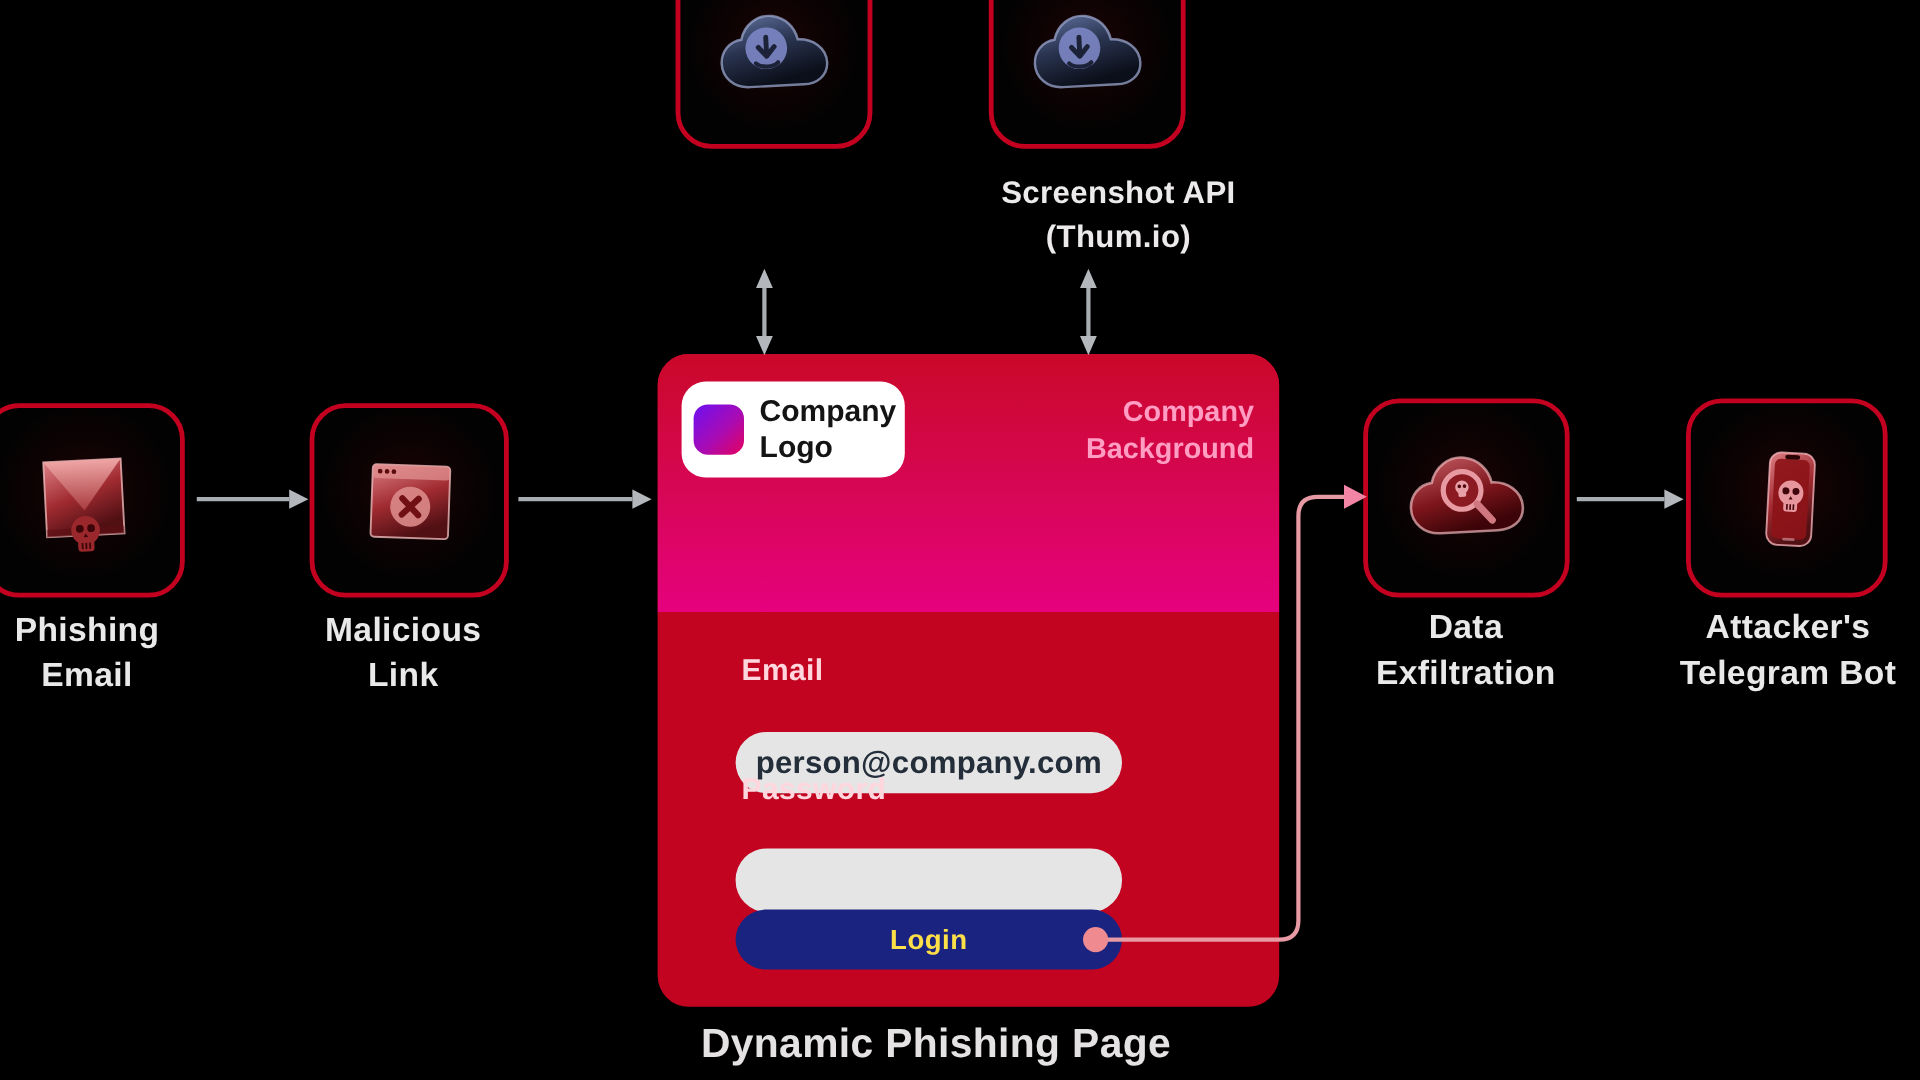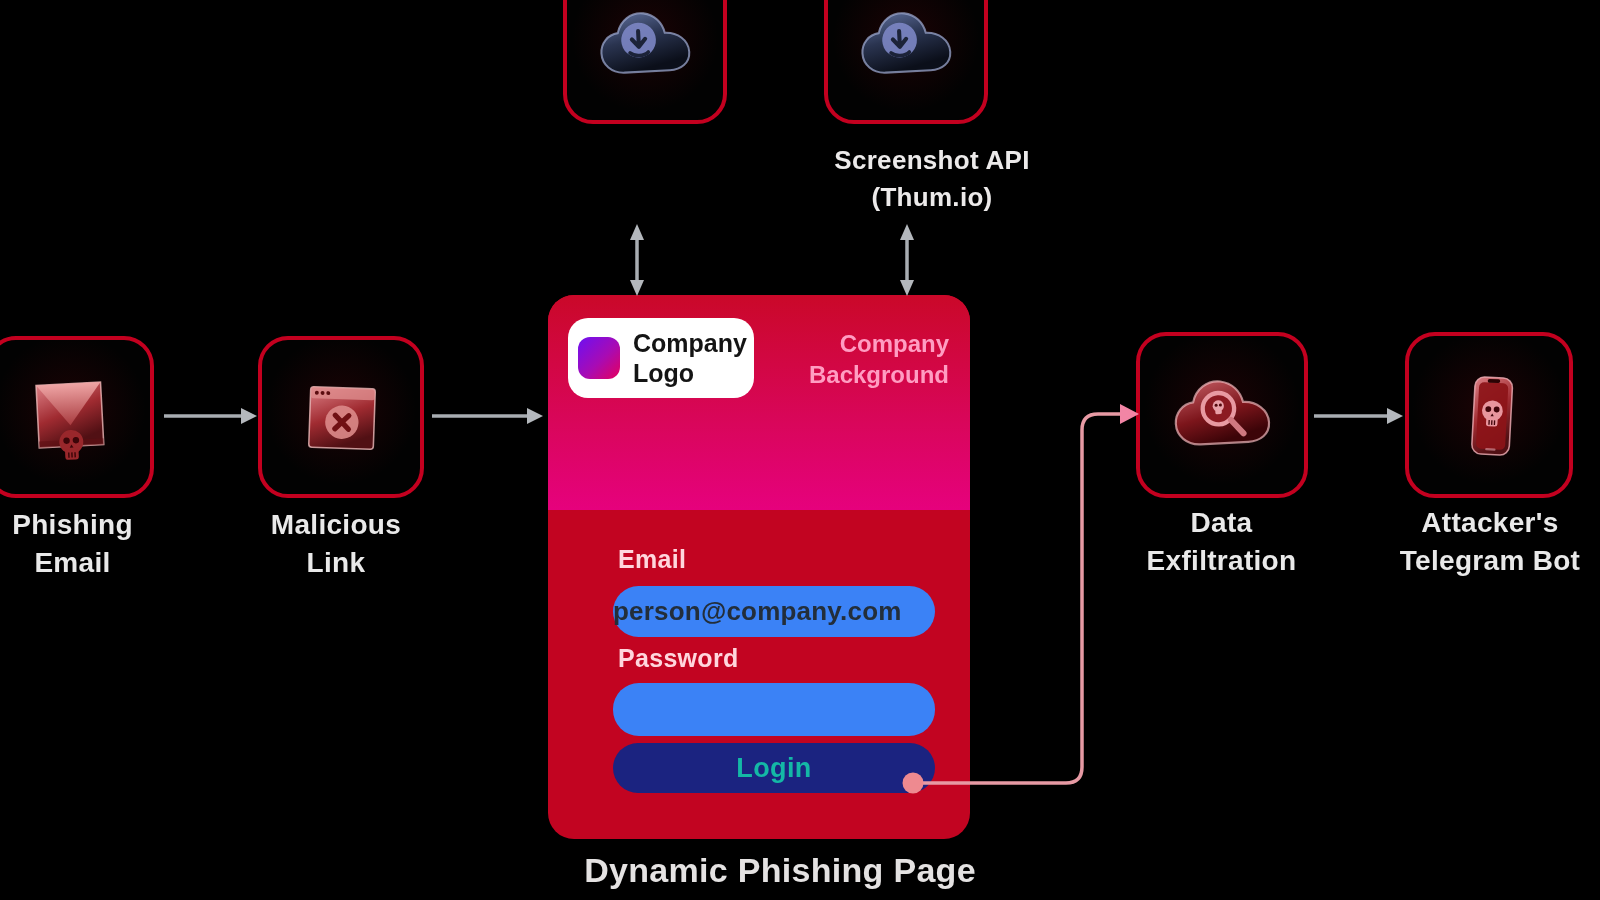--- a/index.html
+++ b/index.html
@@ -33,21 +33,21 @@
   .lbl-logo-api       { left: 514px;  top: 142px; width: 260px; }
   .lbl-screenshot-api { left: 802px;  top: 142px; width: 260px; }
   .lbl-phishing-email { left: -40px;  top: 506px; width: 225px; }
   .lbl-malicious-link { left: 231px;  top: 506px; width: 210px; }
   .lbl-data-exfil     { left: 1109px; top: 504px; width: 225px; }
   .lbl-telegram-bot   { left: 1357px; top: 504px; width: 266px; }
   .caption { left: 578px; top: 851px; width: 404px; font-size: 34px; color: #e4e2e2; }
 
   
   .card {
-    position: absolute; left: 548px; top: 295px; width: 422px; height: 544px;
+    position: absolute; left: 548px; top: 295px; width: 518px; height: 544px;
     border-radius: 26px; background: #c20421; overflow: hidden; z-index: 2;
   }
   .card-top {
     position: absolute; left: 0; top: 0; width: 100%; height: 215px;
     background: linear-gradient(180deg, #ca0829 0%, #d9065b 60%, #e6017d 100%);
   }
   .logo-chip {
     position: absolute; left: 20px; top: 23px; width: 186px; height: 80px;
     background: #fff; border-radius: 20px;
     display: flex; align-items: center; padding-left: 10px;
@@ -61,32 +61,32 @@
   .bg-label {
     position: absolute; right: 21px; top: 33px; text-align: right;
     font-size: 24px; line-height: 31px; font-weight: 700; color: #ff9dc2; white-space: pre-line;
   }
   .form-label {
     position: absolute; left: 70px; font-size: 25px; font-weight: 700; color: #ffd6dd; letter-spacing: 0.3px;
   }
   .form-label.email    { top: 250px; }
   .form-label.password { top: 349px; text-align: right; }
   .pill-input {
-    position: absolute; left: 65px; width: 322px; background: #3b82f6; border-radius: 26px;
-    display: flex; align-items: center; justify-content: flex-start;
-    font-size: 26px; font-weight: 700; color: #232e3a; letter-spacing: 0.2px;
+    position: absolute; left: 65px; width: 322px; background: #e5e5e5; border-radius: 26px;
+    display: flex; align-items: center; justify-content: center;
+    font-size: 26px; font-weight: 700; color: #232e3a; letter-spacing: 0.2px; margin-top: 24px;
   }
   .pill-input.email    { top: 291px; height: 51px; }
   .pill-input.password { top: 388px; height: 53px; }
   .login-btn {
-    position: absolute; left: 65px; top: 448px; width: 322px; height: 50px;
+    position: absolute; left: 65px; top: 463px; width: 322px; height: 50px;
     background: #1b2380; border-radius: 25px; border: none;
     display: flex; align-items: center; justify-content: center;
     font-family: "Liberation Sans", sans-serif;
-    font-size: 27px; font-weight: 700; color: #14b8a6; letter-spacing: 0.4px;
+    font-size: 23px; font-weight: 700; color: #fde047; letter-spacing: 0.4px;
     cursor: pointer;
   }
   
   .connectors { position: absolute; left: 0; top: 0; z-index: 5; pointer-events: none; }
   .icon3d { display: block; }
   .tilt-l { transform: rotate(-3deg); }
   .tilt-r { transform: rotate(2deg); }
 </style>
 </head>
 <body>

